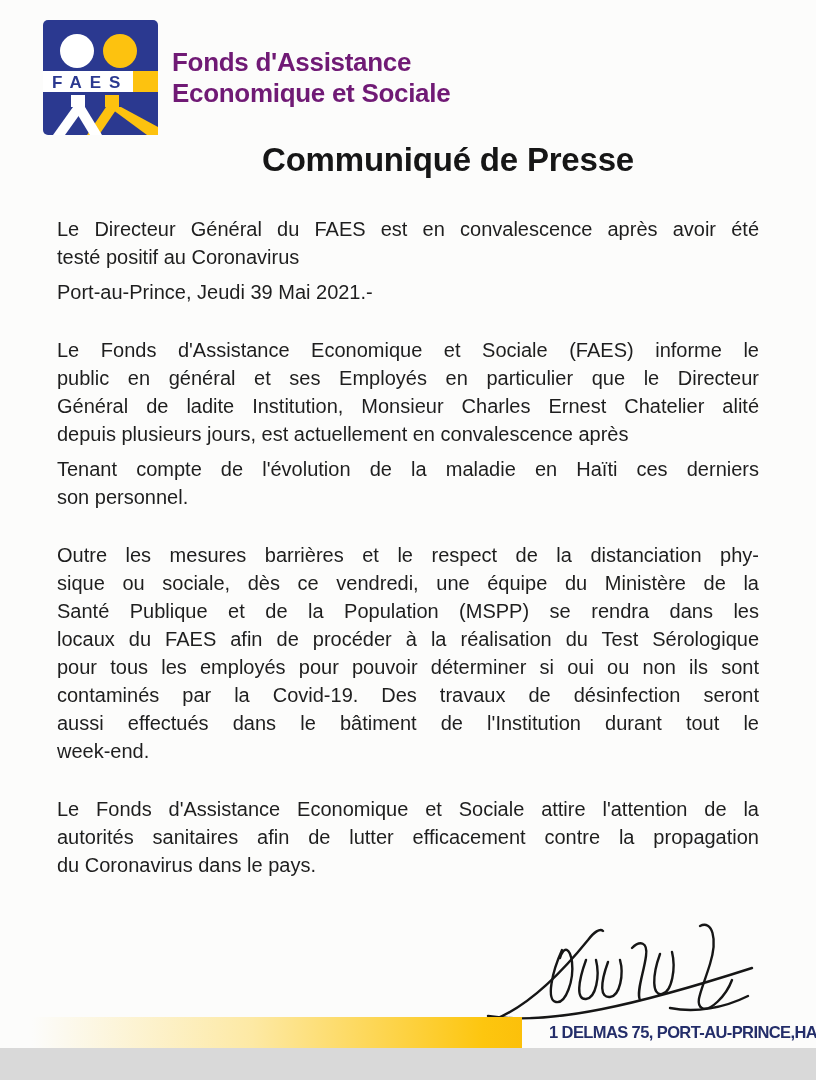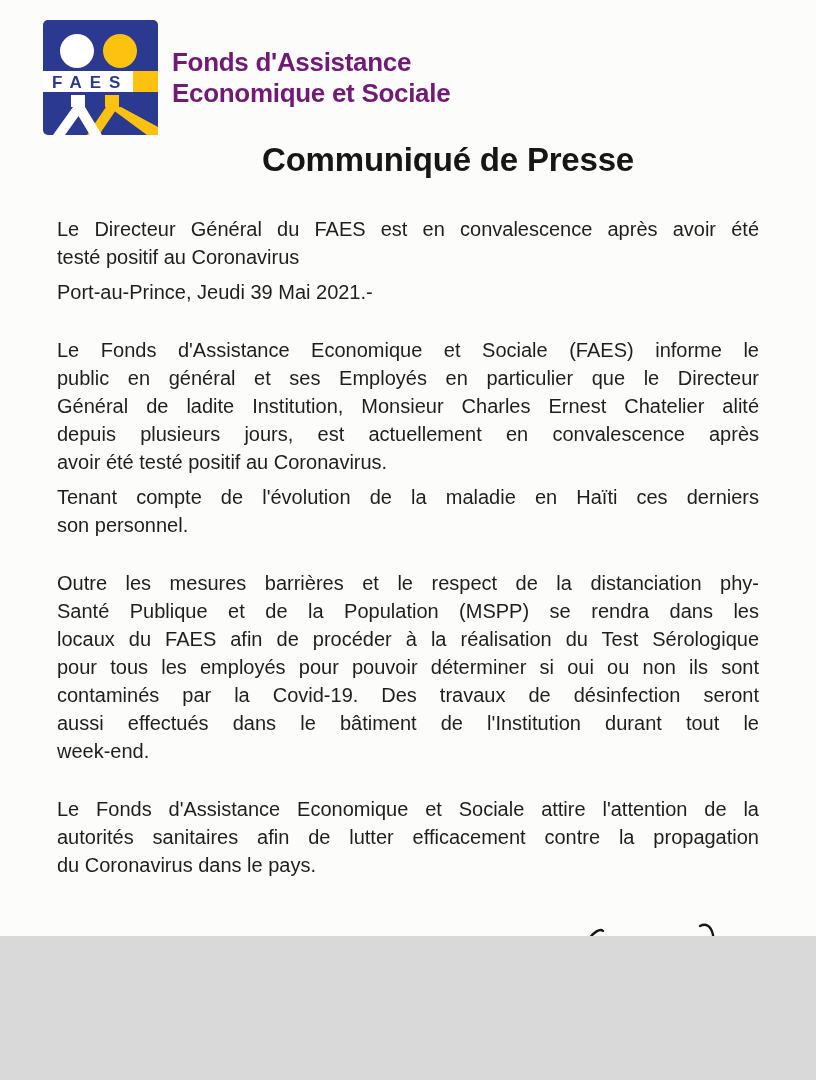--- a/index.html
+++ b/index.html
@@ -1,17 +1,17 @@
 <!DOCTYPE html>
 <html><head>
 <meta charset="utf-8">
 <style>
   html,body { margin:0; padding:0; background:#d9d9d9; }
   .page {
-    position:relative; width:816px; height:936px; margin:0 auto;
+    position:relative; width:816px; height:1048px; margin:0 auto;
     background:#fcfcfb; overflow:hidden;
     font-family:"Liberation Sans", sans-serif;
     color:#1e1e1e;
   }
 
   
   .logo { position:absolute; left:43px; top:20px; }
   .brand {
     position:absolute; left:172px; top:47px;
     color:#701a75; font-weight:bold; font-size:26px; line-height:31px;
@@ -94,28 +94,28 @@
         <div class="pline">testé positif au Coronavirus</div>
       </div>
     <div class="para">
         <div class="pline">Port-au-Prince, Jeudi 39 Mai 2021.-</div>
       </div>
     <div class="para tight">
         <div class="pline">Le Fonds d'Assistance Economique et Sociale (FAES) informe le</div>
         <div class="pline">public en général et ses Employés en particulier que le Directeur</div>
         <div class="pline">Général de ladite Institution, Monsieur Charles Ernest Chatelier alité</div>
         <div class="pline">depuis plusieurs jours, est actuellement en convalescence après</div>
-        <div class="pline">avoir été testé positif au Coronavirus.</div>
       </div>
     <div class="para">
         <div class="pline">Tenant compte de l'évolution de la maladie en Haïti ces derniers</div>
         <div class="pline">son personnel.</div>
       </div>
     <div class="para">
         <div class="pline">Outre les mesures barrières et le respect de la distanciation phy-</div>
+        <div class="pline">sique ou sociale, dès ce vendredi, une équipe du Ministère de la</div>
         <div class="pline">Santé Publique et de la Population (MSPP) se rendra dans les</div>
         <div class="pline">locaux du FAES afin de procéder à la réalisation du Test Sérologique</div>
         <div class="pline">pour tous les employés pour pouvoir déterminer si oui ou non ils sont</div>
         <div class="pline">contaminés par la Covid-19. Des travaux de désinfection seront</div>
         <div class="pline">aussi effectués dans le bâtiment de l'Institution durant tout le</div>
         <div class="pline">week-end.</div>
       </div>
     <div class="para">
         <div class="pline">Le Fonds d'Assistance Economique et Sociale attire l'attention de la</div>
         <div class="pline">autorités sanitaires afin de lutter efficacement contre la propagation</div>

